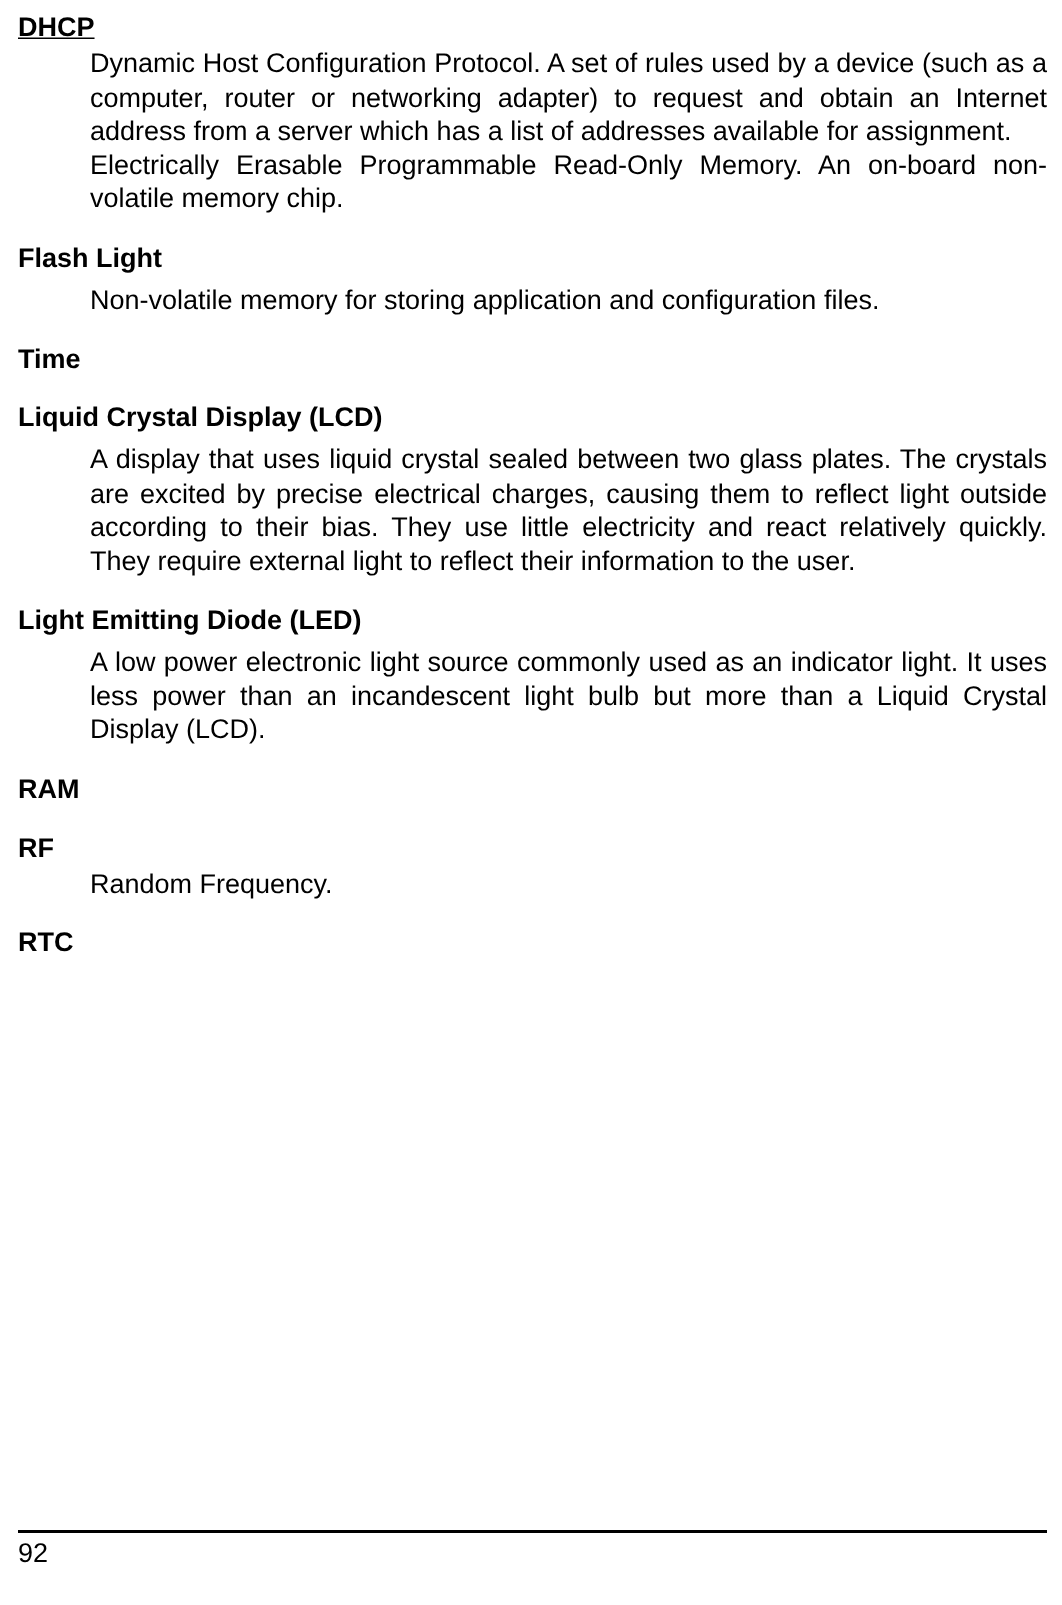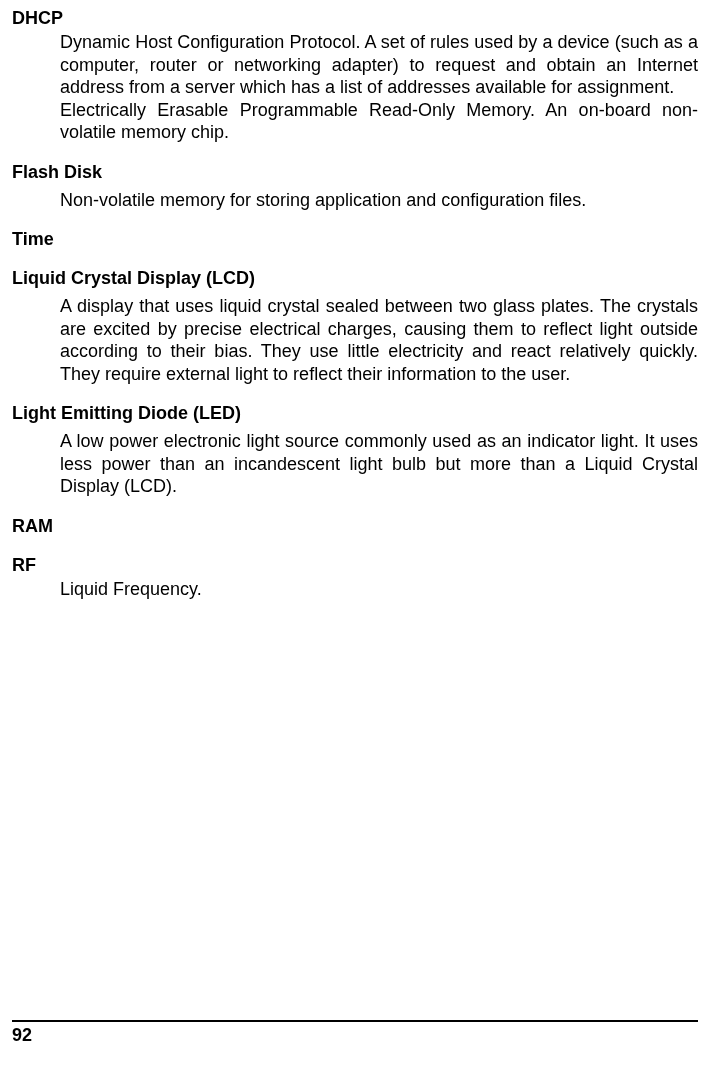--- a/index.html
+++ b/index.html
@@ -20,66 +20,68 @@
     height: 100%;
     position: relative;
   }
   .term {
     font-weight: bold;
     margin-top: 18px;
     margin-bottom: 6px;
   }
   .term.first {
     margin-top: 0;
+    text-decoration: underline;
   }
   .def {
     text-align: justify;
     line-height: 1.25;
     margin-left: 48px;
   }
   .def.tight {
     margin-top: -4px;
   }
   .footer {
     position: absolute;
     bottom: 24px;
     left: 12px;
     right: 10px;
     border-top: 2px solid #000;
     padding-top: 3px;
-    font-weight: bold;
+    font-weight: normal;
     font-size: 18px;
   }
   .pagenum {
     display: inline-block;
   }
 </style>
 </head>
 <body>
 
 <div class="page">
 
   <div class="term first">DHCP</div>
   <div class="def tight">Dynamic Host Configuration Protocol. A set of rules used by a device (such as a computer, router or networking adapter) to request and obtain an Internet address from a server which has a list of addresses available for assignment.</div>
 
   <div class="def">Electrically Erasable Programmable Read-Only Memory. An on-board non-volatile memory chip.</div>
 
-  <div class="term">Flash Disk</div>
+  <div class="term">Flash Light</div>
   <div class="def">Non-volatile memory for storing application and configuration files.</div>
 
   <div class="term">Time</div>
 
   <div class="term">Liquid Crystal Display (LCD)</div>
   <div class="def">A display that uses liquid crystal sealed between two glass plates. The crystals are excited by precise electrical charges, causing them to reflect light outside according to their bias. They use little electricity and react relatively quickly. They require external light to reflect their information to the user.</div>
 
   <div class="term">Light Emitting Diode (LED)</div>
   <div class="def">A low power electronic light source commonly used as an indicator light. It uses less power than an incandescent light bulb but more than a Liquid Crystal Display (LCD).</div>
 
   <div class="term">RAM</div>
 
   <div class="term">RF</div>
-  <div class="def tight">Liquid Frequency.</div>
+  <div class="def tight">Random Frequency.</div>
 
+  <div class="term">RTC</div>
 
   <div class="footer">
     <span class="pagenum">92</span>
   </div>
 </div>
 
 </body></html>

